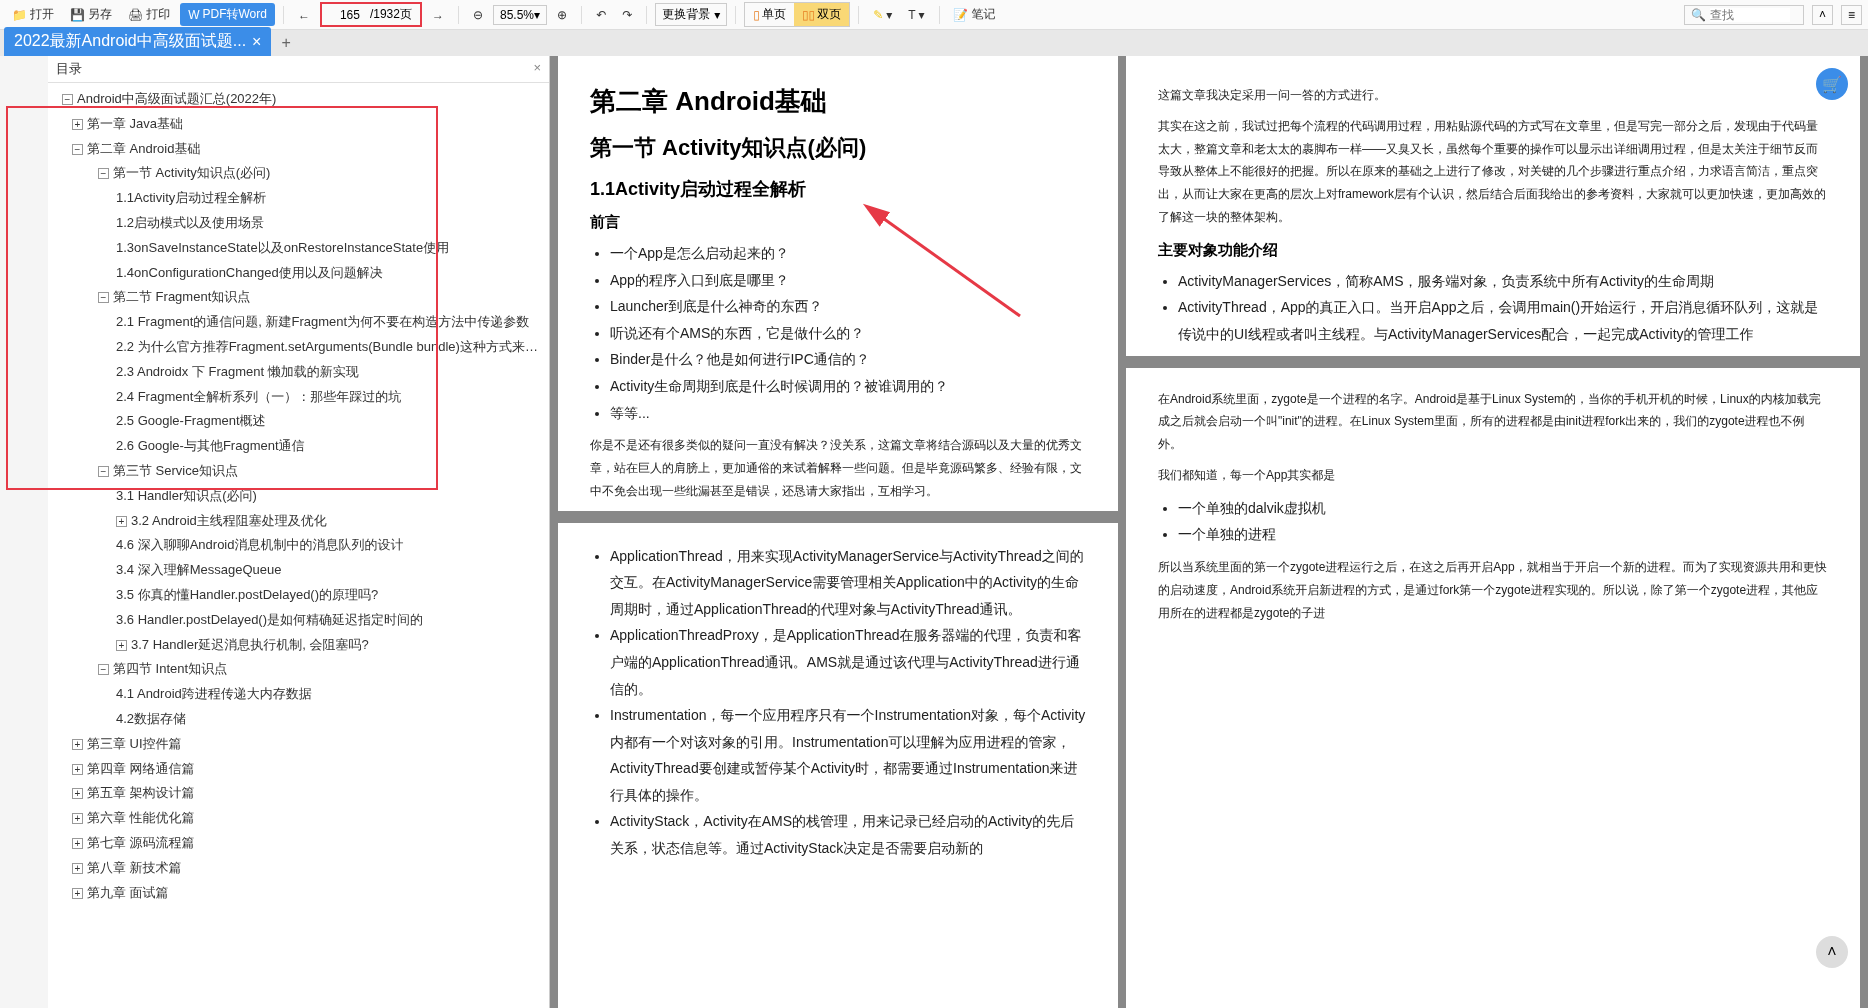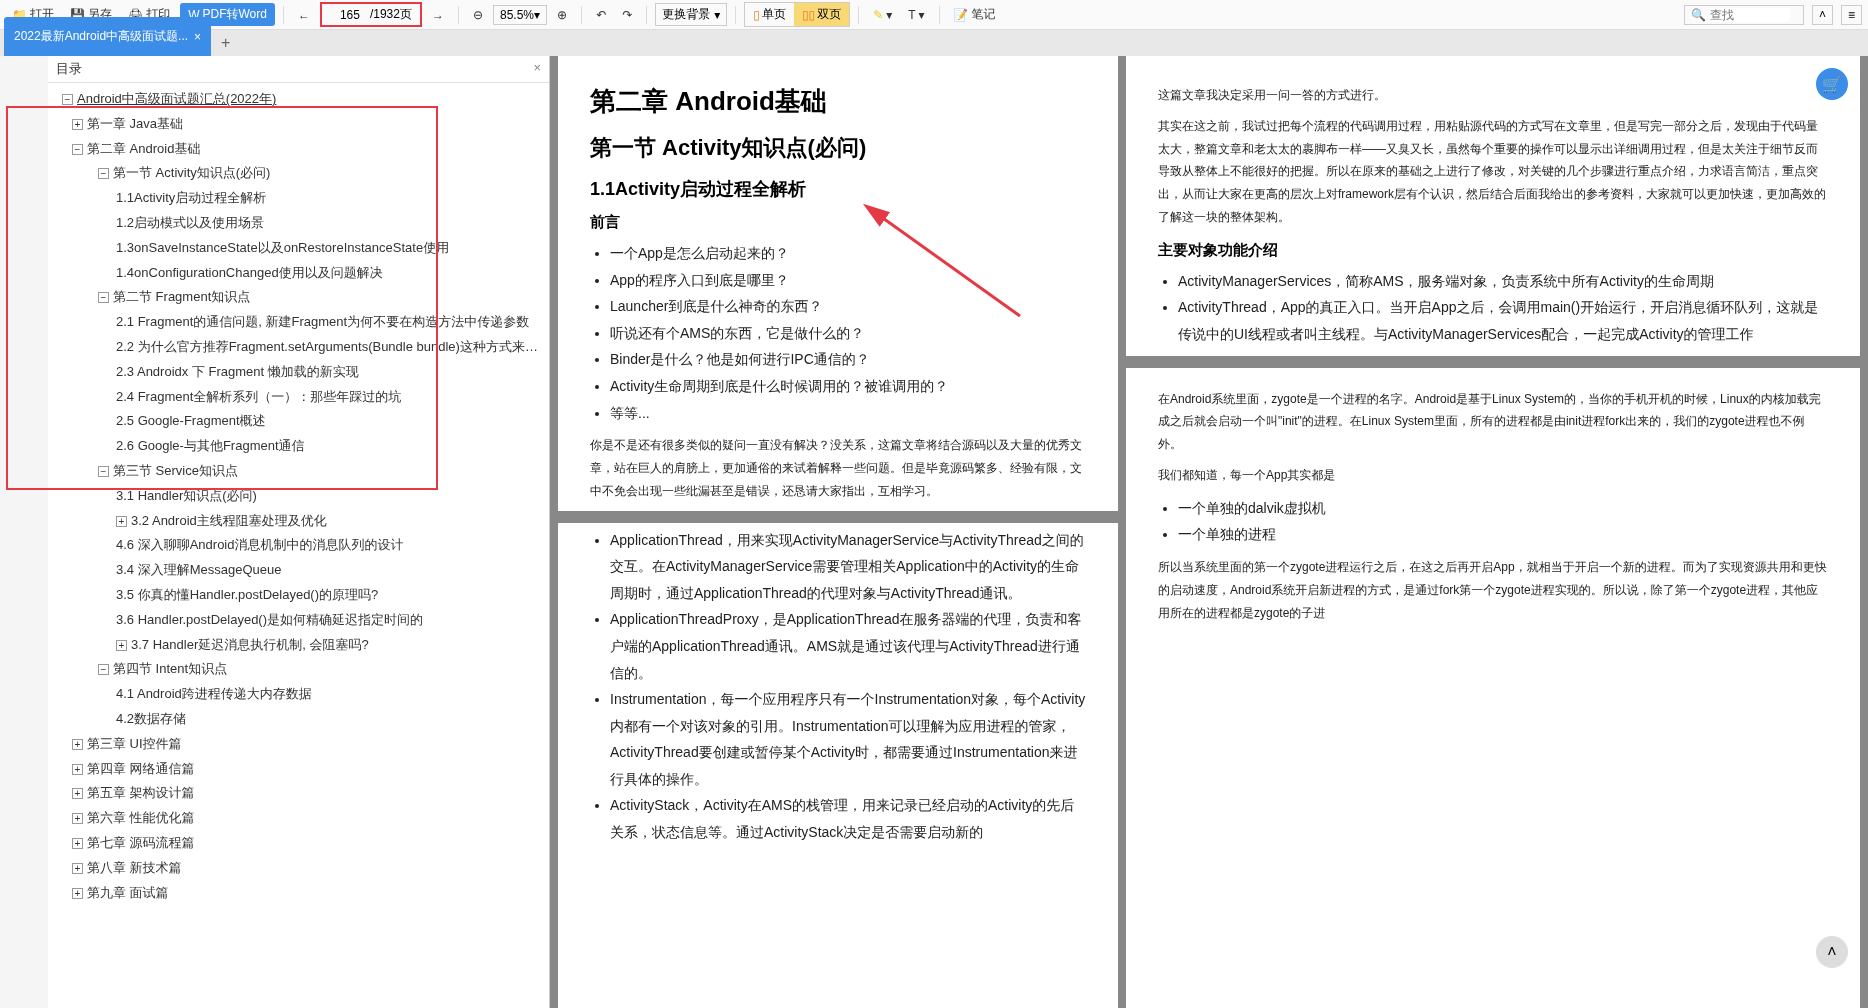--- a/index.html
+++ b/index.html
@@ -16,34 +16,34 @@
 .bg-sel { border: 1px solid #ccc; padding: 2px 6px; font-size: 12px; display: flex; align-items: center; gap: 4px; }
 .view-btns { display: flex; border: 1px solid #ccc; }
 .view-btn { padding: 3px 8px; font-size: 12px; display: flex; align-items: center; gap: 2px; }
 .view-btn.active { background: #f9d876; }
 .search-box { margin-left: auto; border: 1px solid #ccc; padding: 2px 6px; display: flex; align-items: center; gap: 4px; font-size: 12px; width: 120px; }
 .search-input { border: none; outline: none; font-size: 12px; width: 80px; }
 .up-btn { border: 1px solid #ccc; padding: 2px 6px; margin-left: 4px; }
 
 
 .tabbar { height: 26px; background: #e8e8e8; display: flex; align-items: flex-end; padding-left: 4px; }
-.tab { background: #3b8de8; color: #fff; padding: 11px 10px; font-size: 12px; border-radius: 3px 3px 0 0; display: flex; align-items: center; gap: 6px; }
+.tab { background: #3b8de8; color: #fff; padding: 4px 10px; font-size: 16px; border-radius: 3px 3px 0 0; display: flex; align-items: center; gap: 6px; }
 .tab-close { cursor: pointer; }
 .tab-add { margin-left: 6px; color: #666; padding: 4px; }
 
 
 .main { display: flex; height: calc(1008px - 56px); }
 
 
 .sidebar { width: 502px; background: #fff; border-right: 1px solid #ccc; overflow: auto; font-size: 13px; margin-left: 48px; }
 .toc-header { display: flex; justify-content: space-between; padding: 4px 8px; border-bottom: 1px solid #e0e0e0; color: #333; }
 .toc-close { cursor: pointer; color: #888; }
 .tree { padding: 4px 0; }
 .tree-item { padding: 2px 4px 2px 18px; white-space: nowrap; overflow: hidden; text-overflow: ellipsis; cursor: pointer; color: #333; line-height: 1.6; }
-.lvl0 { padding-left: 14px; text-decoration: underline; }
+.lvl0 { padding-left: 14px; }
 .lvl1 { padding-left: 24px; }
 .lvl2 { padding-left: 50px; }
 .lvl3 { padding-left: 68px; }
 .exp { display: inline-block; width: 11px; height: 11px; border: 1px solid #999; text-align: center; line-height: 9px; font-size: 10px; margin-right: 4px; background: #fff; }
 .red-box { position: absolute; border: 2px solid #e63946; pointer-events: none; }
 
 
 .content { flex: 1; background: #888; display: flex; gap: 8px; padding: 0; overflow: hidden; position: relative; }
 .page { background: #fff; padding: 20px 32px; overflow: hidden; }
 .page.left { width: 560px; margin-left: 8px; }
@@ -209,21 +209,21 @@
         <li>一个App是怎么启动起来的？</li>
         <li>App的程序入口到底是哪里？</li>
         <li>Launcher到底是什么神奇的东西？</li>
         <li>听说还有个AMS的东西，它是做什么的？</li>
         <li>Binder是什么？他是如何进行IPC通信的？</li>
         <li>Activity生命周期到底是什么时候调用的？被谁调用的？</li>
         <li>等等...</li>
       </ul>
       <p class="para">你是不是还有很多类似的疑问一直没有解决？没关系，这篇文章将结合源码以及大量的优秀文章，站在巨人的肩膀上，更加通俗的来试着解释一些问题。但是毕竟源码繁多、经验有限，文中不免会出现一些纰漏甚至是错误，还恳请大家指出，互相学习。</p>
       <div class="gap-h"></div>
-      <ul class="bullets" style="margin-top:4px">
+      <ul class="bullets" style="margin-top:20px">
         <li>ApplicationThread，用来实现ActivityManagerService与ActivityThread之间的交互。在ActivityManagerService需要管理相关Application中的Activity的生命周期时，通过ApplicationThread的代理对象与ActivityThread通讯。</li>
         <li>ApplicationThreadProxy，是ApplicationThread在服务器端的代理，负责和客户端的ApplicationThread通讯。AMS就是通过该代理与ActivityThread进行通信的。</li>
         <li>Instrumentation，每一个应用程序只有一个Instrumentation对象，每个Activity内都有一个对该对象的引用。Instrumentation可以理解为应用进程的管家，ActivityThread要创建或暂停某个Activity时，都需要通过Instrumentation来进行具体的操作。</li>
         <li>ActivityStack，Activity在AMS的栈管理，用来记录已经启动的Activity的先后关系，状态信息等。通过ActivityStack决定是否需要启动新的</li>
       </ul>
     </div>
 
     <div class="page right">
       <p class="para">这篇文章我决定采用一问一答的方式进行。</p>
       <p class="para">其实在这之前，我试过把每个流程的代码调用过程，用粘贴源代码的方式写在文章里，但是写完一部分之后，发现由于代码量太大，整篇文章和老太太的裹脚布一样——又臭又长，虽然每个重要的操作可以显示出详细调用过程，但是太关注于细节反而导致从整体上不能很好的把握。所以在原来的基础之上进行了修改，对关键的几个步骤进行重点介绍，力求语言简洁，重点突出，从而让大家在更高的层次上对framework层有个认识，然后结合后面我给出的参考资料，大家就可以更加快速，更加高效的了解这一块的整体架构。</p>

